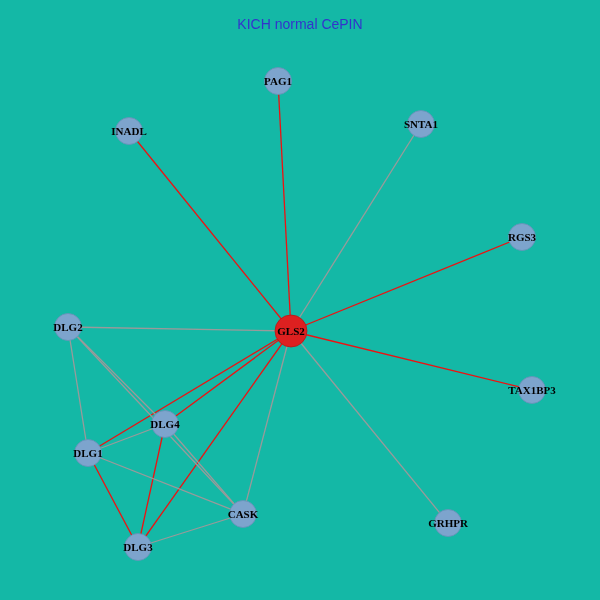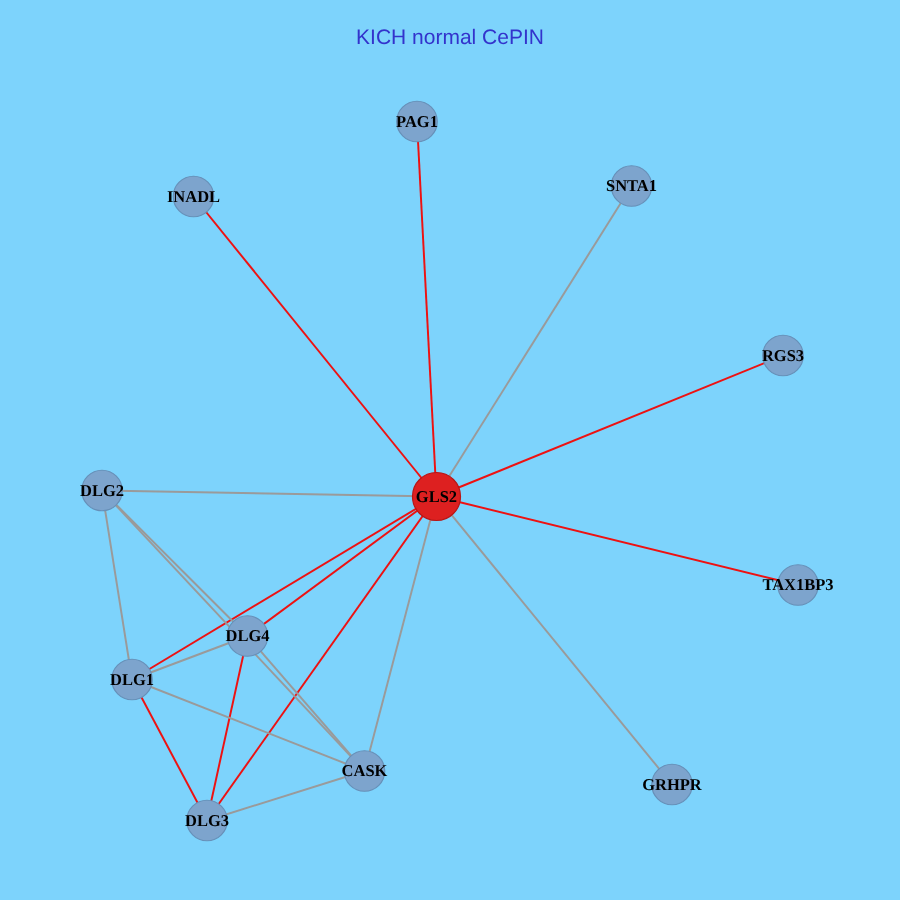--- a/index.html
+++ b/index.html
@@ -8,21 +8,21 @@
     background: #ffffff;
     width: 600px;
     height: 600px;
     overflow: hidden;
     font-family: "Liberation Sans", sans-serif;
   }
   .canvas {
     position: relative;
     width: 600px;
     height: 600px;
-    background: #7dd3fc;
+    background: #14b8a6;
   }
   .plot-title {
     position: absolute;
     top: 16px;
     left: 0;
     width: 600px;
     text-align: center;
     font-size: 14px;
     font-weight: 400;
     font-family: "Liberation Sans", sans-serif;

